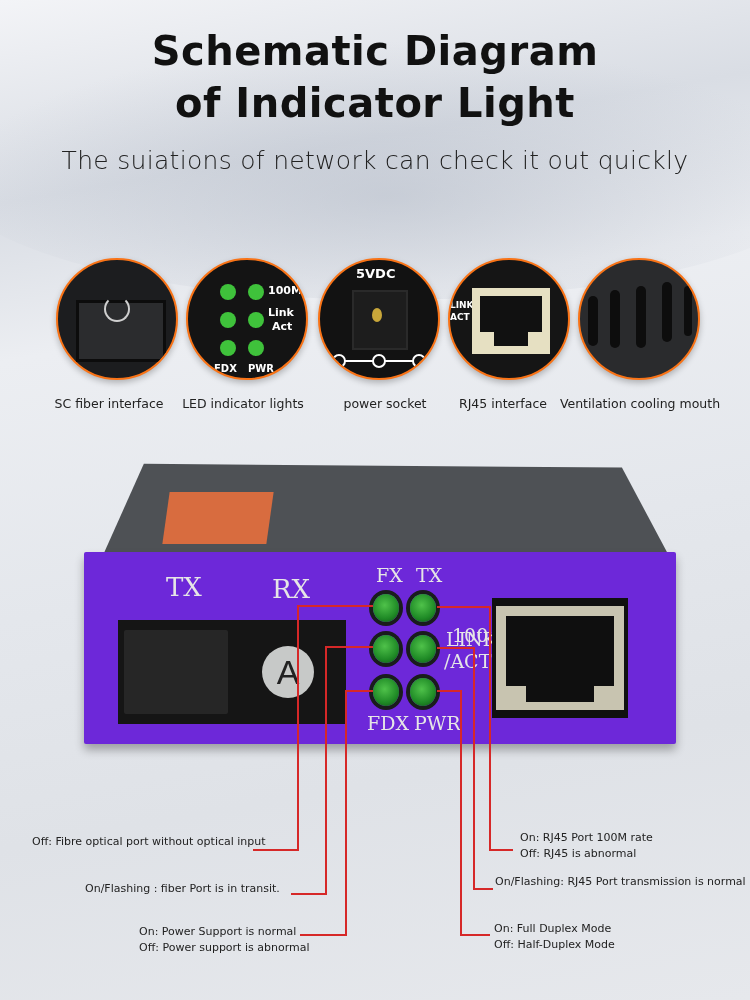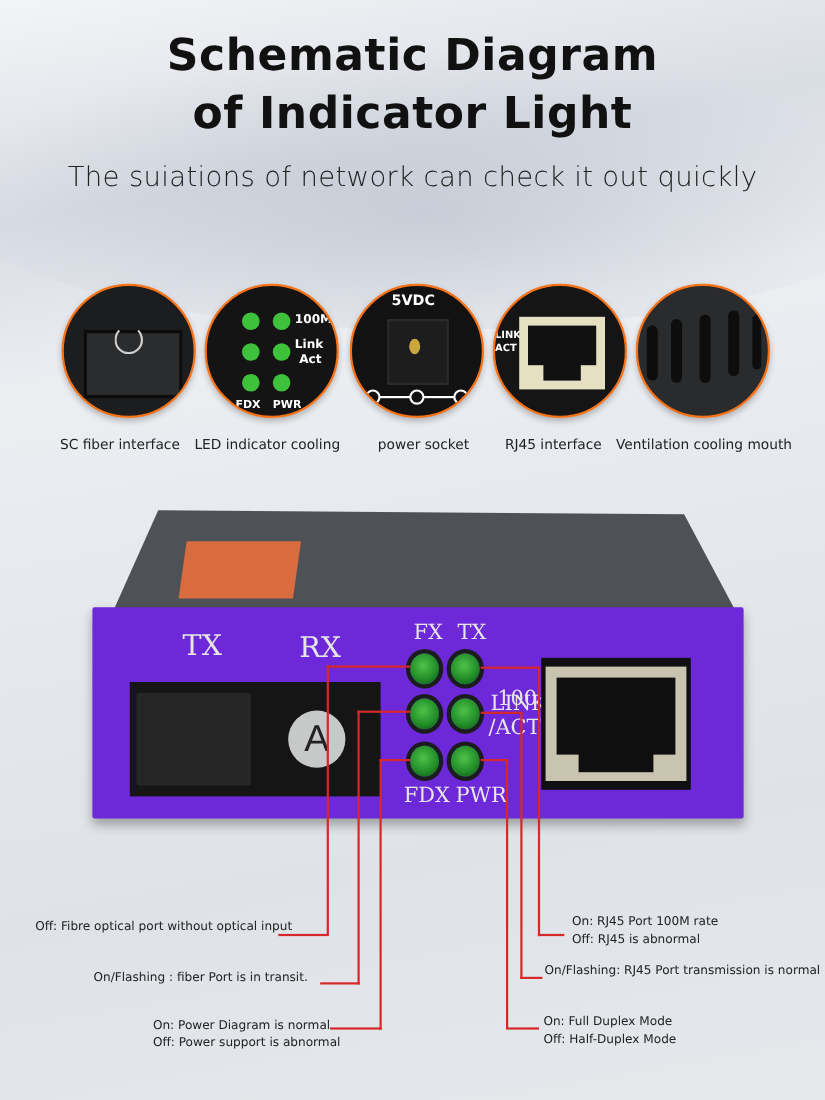--- a/index.html
+++ b/index.html
@@ -50,21 +50,21 @@
   <div style="position:absolute;left:32px;top:52px;width:16px;height:16px;border-radius:50%;background:#3fc23b;"></div>
   <div style="position:absolute;left:60px;top:52px;width:16px;height:16px;border-radius:50%;background:#3fc23b;"></div>
   <div style="position:absolute;left:32px;top:80px;width:16px;height:16px;border-radius:50%;background:#3fc23b;"></div>
   <div style="position:absolute;left:60px;top:80px;width:16px;height:16px;border-radius:50%;background:#3fc23b;"></div>
   <div style="position:absolute;left:80px;top:24px;color:#fff;font-size:11px;font-weight:bold;">100M</div>
   <div style="position:absolute;left:80px;top:46px;color:#fff;font-size:11px;font-weight:bold;">Link</div>
   <div style="position:absolute;left:84px;top:60px;color:#fff;font-size:11px;font-weight:bold;">Act</div>
   <div style="position:absolute;left:26px;top:103px;color:#fff;font-size:10px;font-weight:bold;">FDX</div>
   <div style="position:absolute;left:60px;top:103px;color:#fff;font-size:10px;font-weight:bold;">PWR</div>
 </div>
-<div class="cap" style="left:168px;">LED indicator cooling</div>
+<div class="cap" style="left:168px;">LED indicator lights</div>
 
 <div class="circle" style="left:318px;background:#121212;">
   <div style="position:absolute;left:36px;top:6px;color:#fff;font-size:13px;font-weight:bold;">5VDC</div>
   <div style="position:absolute;left:32px;top:30px;width:52px;height:56px;background:#1d1d1d;border:2px solid #2a2a2a;"></div>
   <div style="position:absolute;left:52px;top:48px;width:10px;height:14px;border-radius:50%;background:#c9a73a;"></div>
   <div style="position:absolute;left:16px;top:100px;width:86px;height:2px;background:#fff;"></div>
   <div style="position:absolute;left:12px;top:94px;width:10px;height:10px;border:2px solid #fff;border-radius:50%;background:#121212;"></div>
   <div style="position:absolute;left:52px;top:94px;width:10px;height:10px;border:2px solid #fff;border-radius:50%;background:#121212;"></div>
   <div style="position:absolute;left:92px;top:94px;width:10px;height:10px;border:2px solid #fff;border-radius:50%;background:#121212;"></div>
 </div>
@@ -143,21 +143,21 @@
 <div class="line" style="left:460px;top:690px;width:2px;height:245px;"></div>
 <div class="line" style="left:460px;top:934px;width:30px;height:2px;"></div>
 
 <div class="note" style="left:32px;top:834px;">
   <div>Off: Fibre optical port without optical input</div>
 </div>
 <div class="note" style="left:85px;top:881px;">
   <div>On/Flashing : fiber Port is in transit.</div>
 </div>
 <div class="note" style="left:139px;top:924px;">
-  <div>On: Power Diagram is normal</div>
+  <div>On: Power Support is normal</div>
   <div>Off:  Power support is abnormal</div>
 </div>
 
 <div class="note" style="left:520px;top:830px;">
   <div>On: RJ45 Port 100M rate</div>
   <div>Off: RJ45 is abnormal</div>
 </div>
 <div class="note" style="left:495px;top:874px;">
   <div>On/Flashing: RJ45 Port transmission is normal</div>
 </div>

